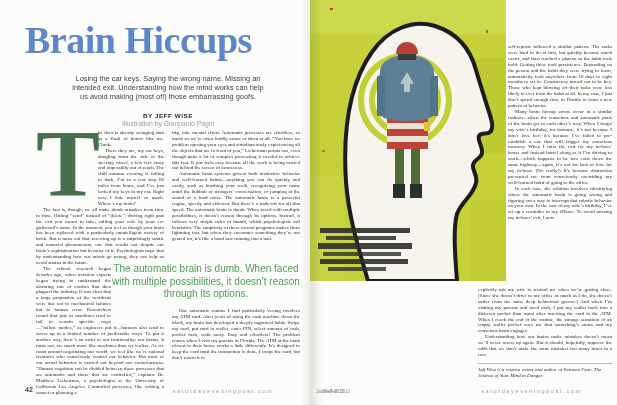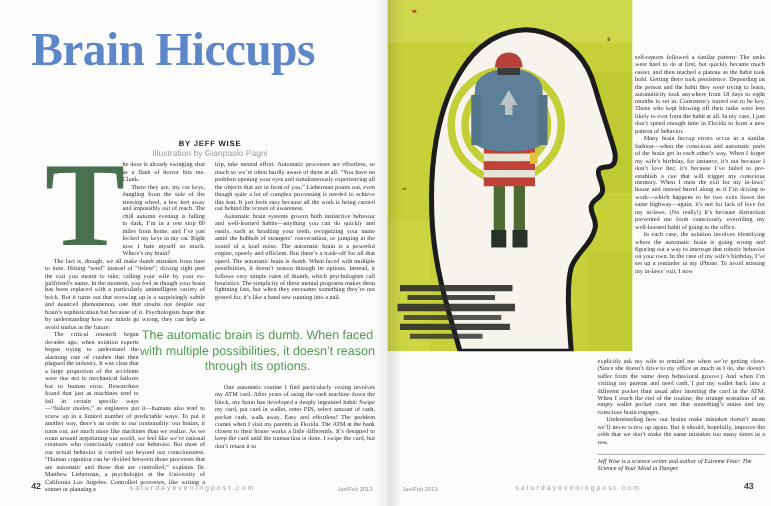--- a/index.html
+++ b/index.html
@@ -1,18 +1,18 @@
 <!DOCTYPE html>
 <html><head>
 <meta charset="utf-8">
 <style>
   html,body{margin:0;padding:0;background:#e8e8e6;}
   #spread{position:relative;width:617px;height:405px;background:#fcfcfa;overflow:hidden;
           font-family:"Liberation Serif",serif;color:#2e2c29;}
-  .page{position:absolute;top:0;height:405px;}
+  .page{position:absolute;top:0;height:405px;padding-left:46px;}
   #page-left{left:0;width:308px;}
   #page-right{left:308px;width:309px;}
   .gutter{position:absolute;left:300px;top:0;width:22px;height:405px;
           background:linear-gradient(90deg,rgba(0,0,0,0) 0%,rgba(60,60,55,.07) 40%,rgba(60,60,55,.14) 52%,rgba(0,0,0,0) 100%);}
 
   
   .title{position:absolute;left:25px;top:20px;width:280px;font-family:"Liberation Serif",serif;
          font-weight:bold;font-size:38px;line-height:40px;letter-spacing:-.5px;color:#5d87c8;white-space:nowrap;}
   .deck{position:absolute;left:70px;top:74px;width:196px;text-align:center;
         font-family:"Liberation Sans",sans-serif;font-size:7.4px;line-height:9px;color:#3f4345;}
@@ -49,20 +49,21 @@
   
   #illo{position:absolute;left:2px;top:0;width:196px;height:281px;}
 </style>
 </head>
 <body>
 
 <div id="spread">
 
   <div class="page" id="page-left">
     <div class="title">Brain Hiccups</div>
+    <div class="deck">Losing the car keys. Saying the wrong name. Missing an intended exit. Understanding how the mind works can help us avoid making (most of!) those embarrassing goofs.</div>
     <div class="byline">BY JEFF WISE</div>
     <div class="credit">Illustration by Gianpaolo Pagni</div>
 
     <div class="col" id="col1">
       <div class="dropcap">T</div>
       <p>he door is already swinging shut as a flash of horror hits me. Clunk.</p>
       <p class="ind">There they are, my car keys, dangling from the side of the steering wheel, a few feet away and impossibly out of reach. The chill autumn evening is falling to dark, I’m in a rest stop 60 miles from home, and I’ve just locked my keys in my car. Right now I hate myself so much. Where’s my brain?</p>
       <p class="ind">The fact is, though, we all make dumb mistakes from time to time. Hitting “send” instead of “delete”; driving right past the exit you meant to take; calling your wife by your ex-girlfriend’s name. In the moment, you feel as though your brain has been replaced with a particularly unintelligent variety of brick. But it turns out that screwing up is a surprisingly subtle and nuanced phenomenon, one that results not despite our brain’s sophistication but because of it. Psychologists hope that by understanding how our minds go wrong, they can help us avoid snafus in the future.</p>
       <p class="ind"><span class="qspacer"></span><span>The critical research began decades ago, when aviation experts began trying to understand the alarming rate of crashes that then plagued the industry. It was clear that a large proportion of the accidents were due not to mechanical failures but to human error. Researchers found that just as machines tend to fail in certain specific ways—“failure modes,” as engineers put it—humans also tend to screw up in a limited number of predictable ways. To put it another way, there’s an order to our irrationality: our brains, it turns out, are much more like machines than we realize. As we roam around negotiating our world, we feel like we’re rational creatures who consciously control our behavior. But most of our actual behavior is carried out beyond our consciousness. “Human cognition can be divided between those processes that are automatic and those that are controlled,” explains Dr. Matthew Lieberman, a psychologist at the University of California Los Angeles. Controlled processes, like writing a sonnet or planning a</span></p>
     </div>

